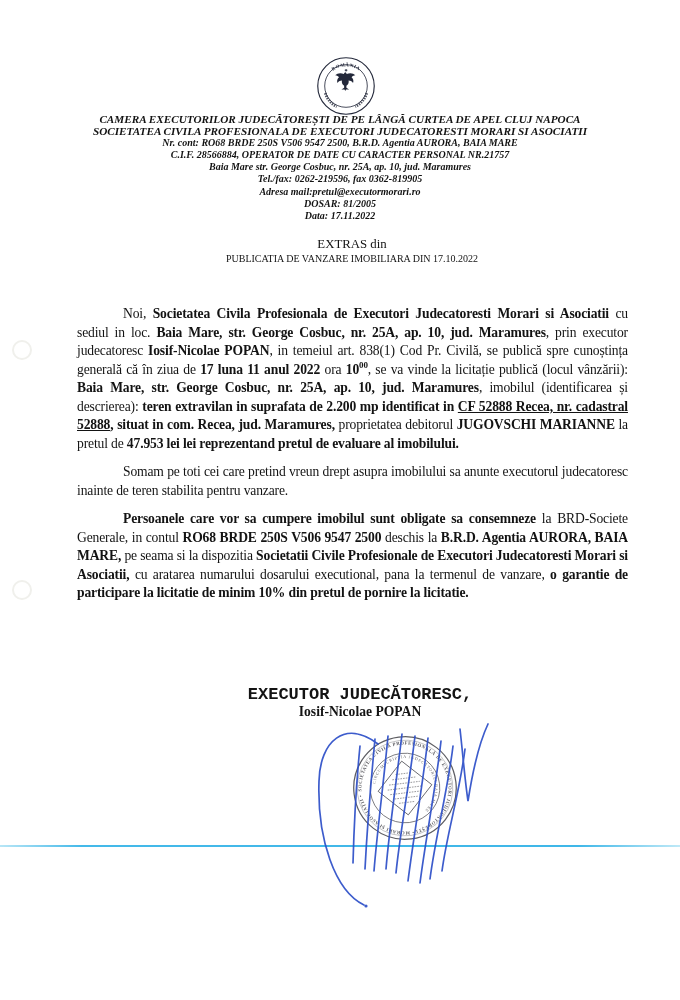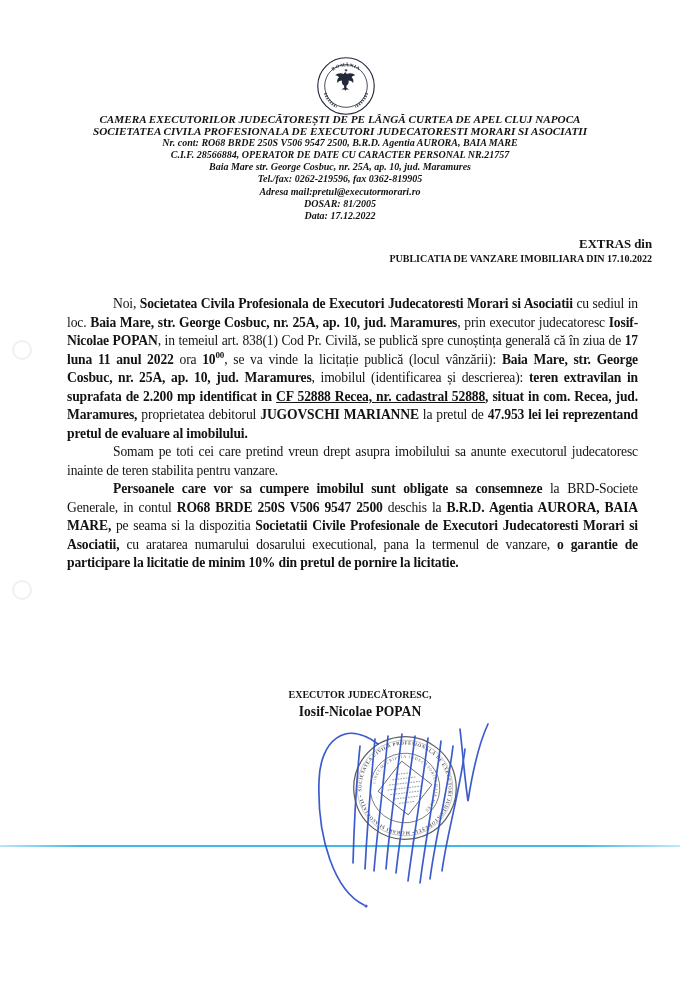--- a/index.html
+++ b/index.html
@@ -11,34 +11,34 @@
     color:#131313;
     overflow:hidden;
   }
   
   .logo{position:absolute;left:316px;top:56px;width:60px;height:60px;}
   .letterhead{position:absolute;top:113px;left:20px;width:640px;text-align:center;}
   .hl{font-weight:bold;line-height:12.1px;white-space:nowrap;font-style:italic;}
   .hl-a{font-size:11.2px;}
   .hl-b{font-size:10px;}
   
-  .doc-title{position:absolute;top:237px;left:12px;width:640px;text-align:right;font-weight:bold;}
+  .doc-title{position:absolute;top:237px;left:32px;width:640px;text-align:center;font-weight:normal;}
   .t1{font-size:12.8px;line-height:14px;}
   .t2{font-size:10px;line-height:16px;}
   
   .doc-body{position:absolute;top:295px;left:67px;width:571px;
     font-size:13.6px;line-height:18.5px;letter-spacing:-0.15px;
     text-align:justify;}
-  .doc-body p{margin:0;text-indent:46px;}
+  .doc-body p{margin:10px;text-indent:46px;}
   .b{font-weight:bold;}
   .u{text-decoration:underline;}
   .sup{font-size:9px;vertical-align:super;line-height:0;}
   
   .sig-block{position:absolute;top:687px;left:40px;width:640px;text-align:center;font-weight:bold;}
-  .sig-role{font-size:10px;line-height:16px;}
+  .sig-role{font-size:17px;line-height:16px;font-family:Liberation Mono, monospace;}
   .sig-name{font-size:13.6px;line-height:17px;}
   
   .divider{position:absolute;top:845px;left:0;width:680px;height:2px;
     background:linear-gradient(90deg,#b8e6f6 0%,#44b9e9 12%,#3fb7e8 85%,#bfe9f7 100%);
     z-index:1;}
   
   .stamp{position:absolute;left:347px;top:730px;width:116px;height:116px;z-index:2;transform:rotate(-7deg);}
   .handsig{position:absolute;left:293px;top:711px;width:226px;height:210px;z-index:3;}
   
   .hole{position:absolute;width:16px;height:16px;border:2px solid #f0f0ec;border-radius:50%;}
@@ -70,21 +70,21 @@
 
   <div class="letterhead">
     <div class="hl hl-a">CAMERA EXECUTORILOR JUDECĂTOREȘTI DE PE LÂNGĂ CURTEA DE APEL CLUJ NAPOCA</div>
     <div class="hl hl-a">SOCIETATEA CIVILA PROFESIONALA DE EXECUTORI JUDECATORESTI MORARI SI ASOCIATII</div>
     <div class="hl hl-b">Nr. cont: RO68 BRDE 250S V506 9547 2500, B.R.D. Agentia AURORA, BAIA MARE</div>
     <div class="hl hl-b">C.I.F.  28566884, OPERATOR DE DATE CU CARACTER PERSONAL NR.21757</div>
     <div class="hl hl-b">Baia Mare str. George Cosbuc, nr. 25A, ap. 10, jud. Maramures</div>
     <div class="hl hl-b">Tel./fax: 0262-219596, fax 0362-819905</div>
     <div class="hl hl-b">Adresa mail:pretul@executormorari.ro</div>
     <div class="hl hl-b">DOSAR: 81/2005</div>
-    <div class="hl hl-b">Data: 17.12.2022</div>
+    <div class="hl hl-b">Data: 17.11.2022</div>
   </div>
 
   <div class="doc-title">
     <div class="t1">EXTRAS din</div>
     <div class="t2">PUBLICATIA DE VANZARE IMOBILIARA DIN 17.10.2022</div>
   </div>
 
   <div class="doc-body">
       <p><span>Noi, </span><span class="b">Societatea Civila Profesionala de Executori Judecatoresti Morari si Asociatii</span><span> cu sediul in loc. </span><span class="b">Baia Mare, str. George Cosbuc, nr. 25A, ap. 10, jud. Maramures</span><span>, prin executor judecatoresc </span><span class="b">Iosif-Nicolae POPAN</span><span>, in temeiul art. 838(1) Cod Pr. Civilă, se publică spre cunoștința generală că în ziua de </span><span class="b">17 luna 11 anul 2022</span><span> ora </span><span class="b">10</span><span class="b sup">00</span><span>, se va vinde la licitație publică (locul vânzării): </span><span class="b">Baia Mare, str. George Cosbuc, nr. 25A, ap. 10, jud. Maramures</span><span>, imobilul (identificarea și descrierea): </span><span class="b">teren extravilan in suprafata de 2.200 mp identificat in </span><span class="b u">CF 52888 Recea, nr. cadastral 52888</span><span class="b">, situat in com. Recea, jud. Maramures,</span><span> proprietatea debitorul </span><span class="b">JUGOVSCHI MARIANNE</span><span> la pretul de </span><span class="b">47.953 lei lei reprezentand pretul de evaluare al imobilului.</span></p>
       <p><span>Somam pe toti cei care pretind vreun drept asupra imobilului sa anunte executorul judecatoresc inainte de teren stabilita pentru vanzare.</span></p>

